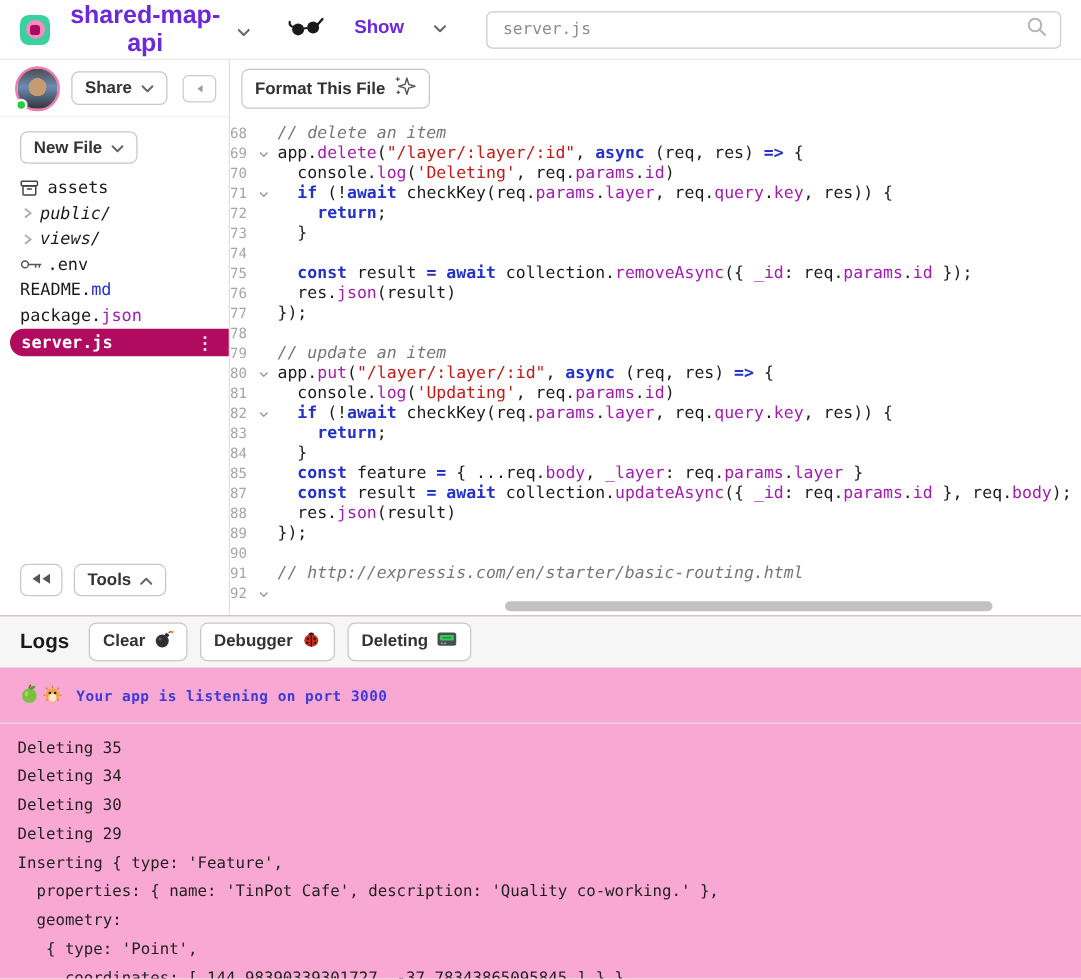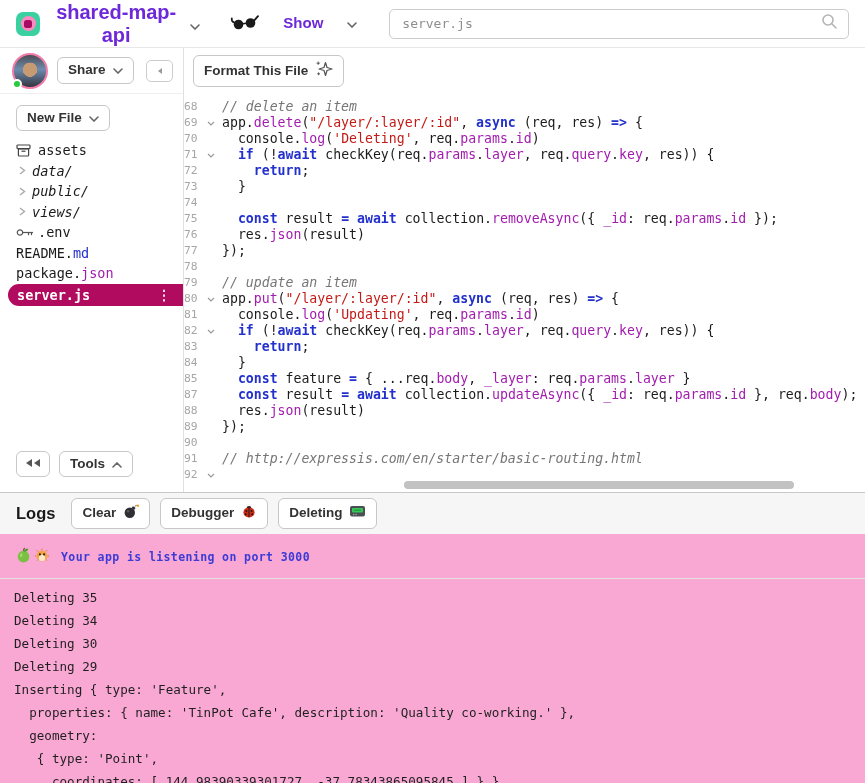--- a/index.html
+++ b/index.html
@@ -151,23 +151,20 @@
       </button>
 
       <div class="file-list" id="file-list">
           <div class="file-row"><span class="ficon"><svg width="15" height="13" viewBox="0 0 15 13">
                 <rect x="1" y="1" width="13" height="3.6" rx="0.8" fill="none" stroke="#444" stroke-width="1.2"></rect>
                 <rect x="2.4" y="4.8" width="10.2" height="7.2" rx="0.8" fill="none" stroke="#444" stroke-width="1.2"></rect>
                 <line x1="5.5" y1="7.2" x2="9.5" y2="7.2" stroke="#444" stroke-width="1.2"></line>
               </svg></span><span class="fname">assets</span></div>
           <div class="file-row folder"><span class="fchev"><svg width="7" height="9" viewBox="0 0 7 9">
                 <polyline points="1,1 5.5,4.5 1,8" fill="none" stroke="#aaa" stroke-width="1.4"></polyline>
-              </svg></span><span class="fname">data/</span></div>
-          <div class="file-row folder"><span class="fchev"><svg width="7" height="9" viewBox="0 0 7 9">
-                <polyline points="1,1 5.5,4.5 1,8" fill="none" stroke="#aaa" stroke-width="1.4"></polyline>
               </svg></span><span class="fname">public/</span></div>
           <div class="file-row folder"><span class="fchev"><svg width="7" height="9" viewBox="0 0 7 9">
                 <polyline points="1,1 5.5,4.5 1,8" fill="none" stroke="#aaa" stroke-width="1.4"></polyline>
               </svg></span><span class="fname">views/</span></div>
           <div class="file-row"><span class="ficon"><svg width="18" height="9" viewBox="0 0 18 9">
                 <circle cx="4" cy="4.5" r="2.7" fill="none" stroke="#555" stroke-width="1.2"></circle>
                 <line x1="6.7" y1="4.5" x2="17" y2="4.5" stroke="#555" stroke-width="1.2"></line>
                 <line x1="12.5" y1="4.5" x2="12.5" y2="7.2" stroke="#555" stroke-width="1.2"></line>
                 <line x1="15.5" y1="4.5" x2="15.5" y2="7.2" stroke="#555" stroke-width="1.2"></line>
               </svg></span><span class="fname">.env</span></div>

